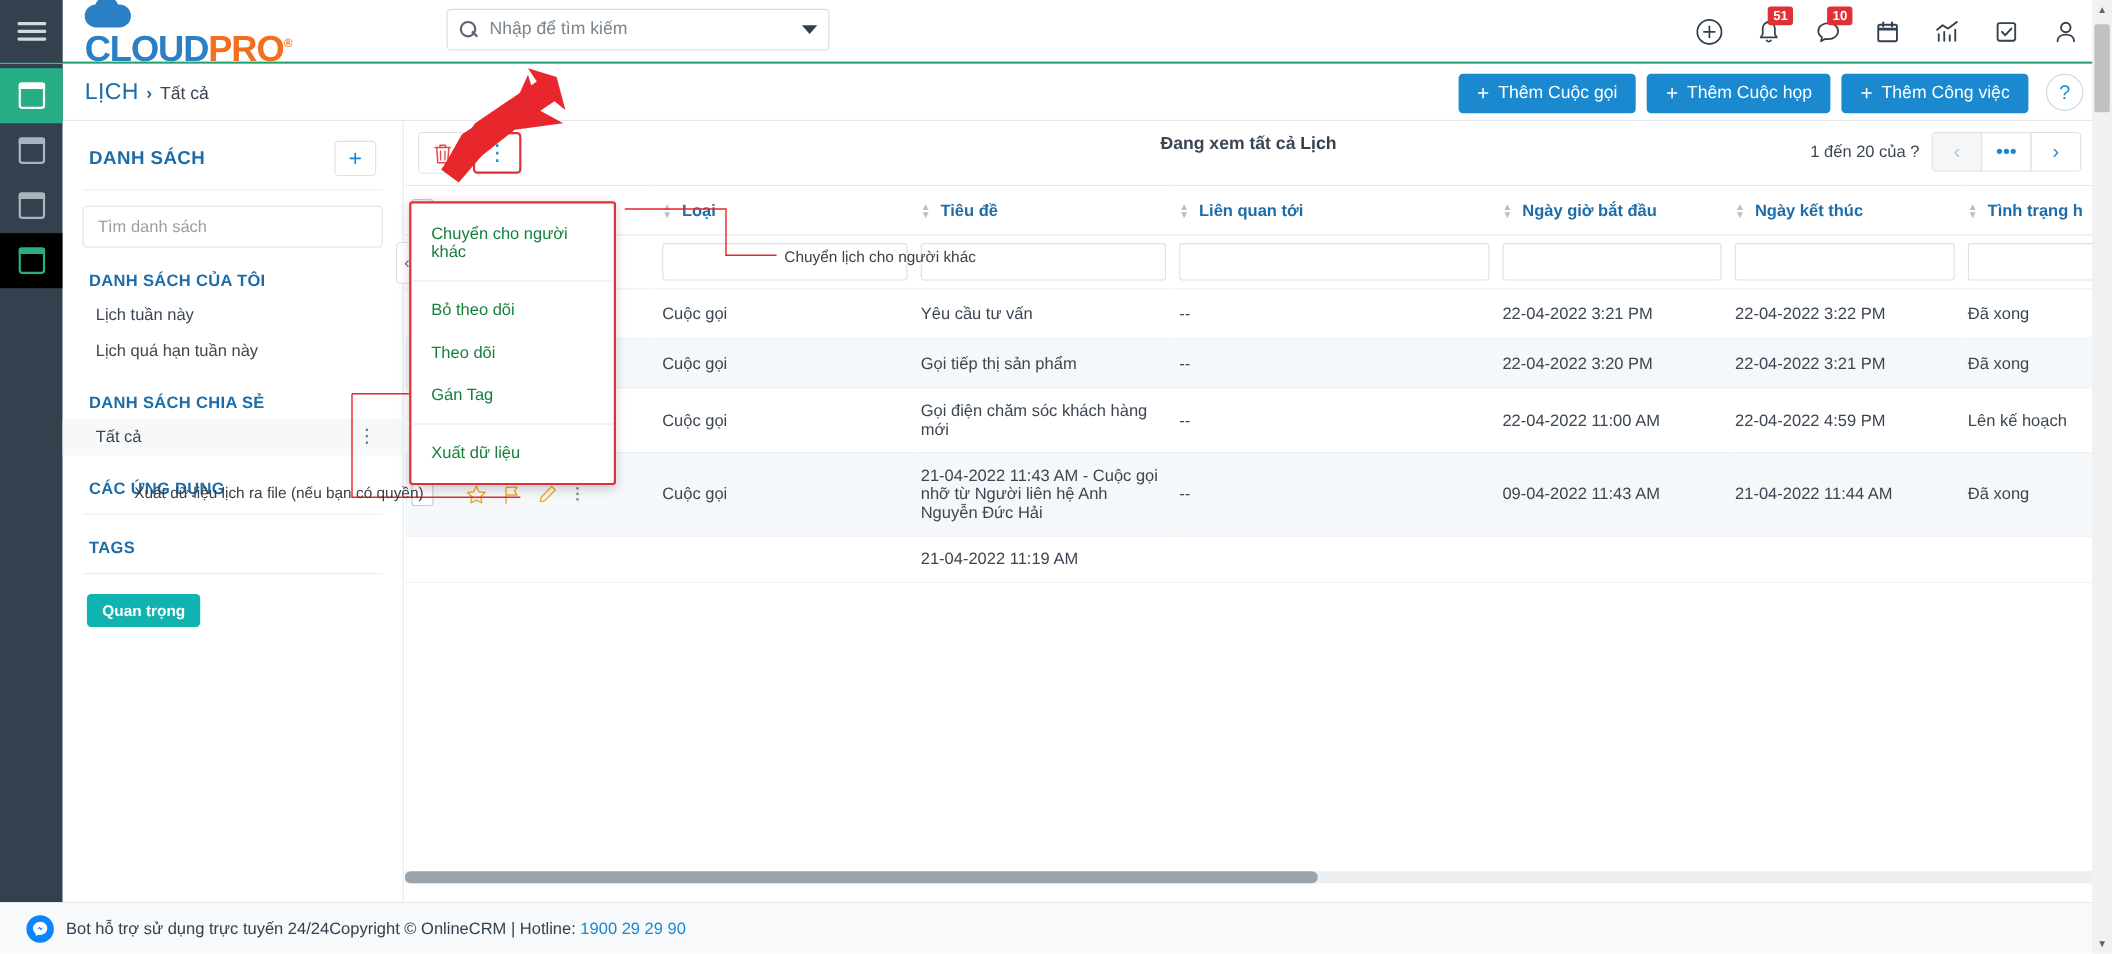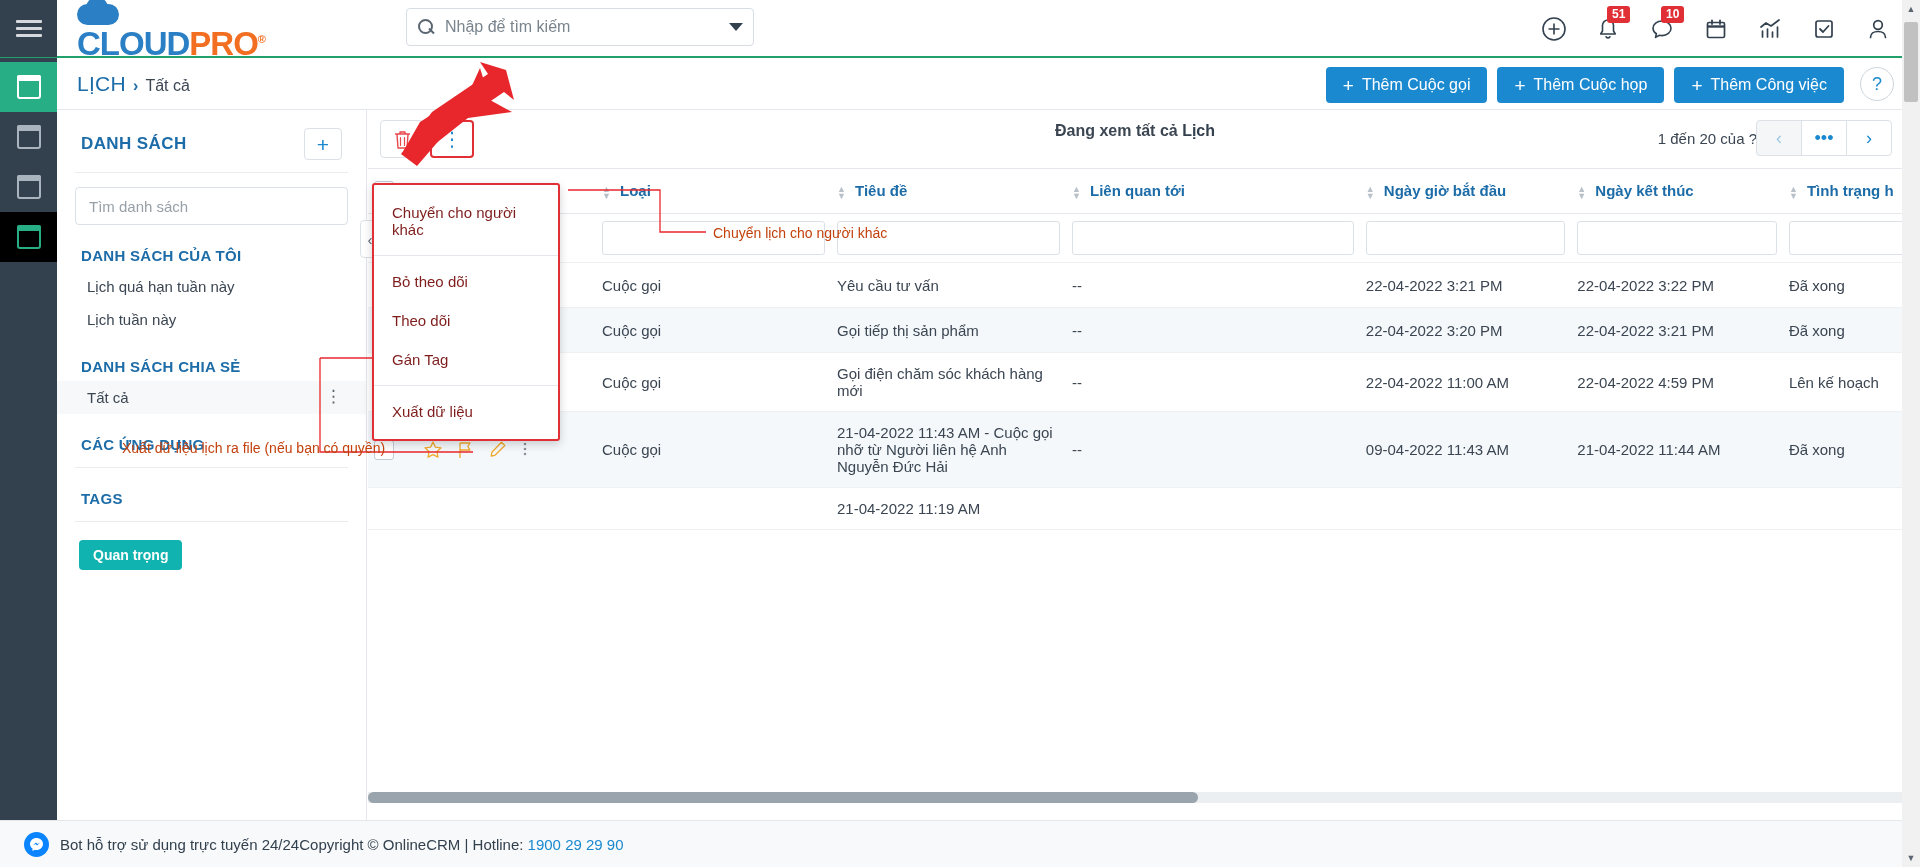--- a/index.html
+++ b/index.html
@@ -204,21 +204,21 @@
     position: absolute; left: 0; right: 0; top: 12px; text-align: center;
     font-size: 16px; color: #3b4652; font-weight: bold;
   }
   .view-title b { color: #33404e; }
   .view-sub {
     position: absolute; left: 0; right: 0; top: 36px; text-align: center;
     font-size: 15px; color: #1b89cf; cursor: pointer;
   }
 
   .pager {
-    position: absolute; right: 10px; top: 10px; display: flex; align-items: center; gap: 0;
+    position: absolute; right: 10px; top: 10px; display: flex; align-items: center; gap: 12px;
   }
   .pager-label { font-size: 15px; color: #3b4652; }
   .pager-btns { display: flex; }
   .pg {
     width: 46px; height: 36px; border: 1px solid #dbe1e6; background: #fff;
     display: flex; align-items: center; justify-content: center; cursor: pointer;
     color: #1b89cf; font-size: 18px; margin-left: -1px;
   }
   .pg.disabled { background: #f4f6f7; color: #9fc9e4; }
   .pg:first-child { border-radius: 4px 0 0 4px; }
@@ -274,25 +274,25 @@
     position: absolute; left: 0; top: 0; height: 11px; width: 830px;
     background: #9aa4ac; border-radius: 6px;
   }
 
   
   .menu {
     position: absolute; left: 372px; top: 183px; width: 188px;
     background: #fff; border: 2px solid #e02f35; border-radius: 3px;
     box-shadow: 0 3px 10px rgba(0,0,0,.18); z-index: 40; padding: 8px 0;
   }
-  .menu-item { font-size: 15px; color: #7f1d1d; padding: 11px 18px; cursor: pointer; }
+  .menu-item { font-size: 15px; color: #15803d; padding: 11px 18px; cursor: pointer; }
   .menu-sep { height: 1px; background: #e4e8ec; margin: 6px 0; }
 
   
-  .anno-text { position: absolute; color: #c2410c; font-size: 14px; z-index: 45; white-space: nowrap; }
+  .anno-text { position: absolute; color: #404040; font-size: 14px; z-index: 45; white-space: nowrap; }
   .anno-svg { position: absolute; left: 0; top: 0; width: 1920px; height: 867px; pointer-events: none; z-index: 44; }
 
   
   .footer {
     position: absolute; left: 0; bottom: 0; width: 1920px; height: 47px;
     background: #f7f9fa; border-top: 1px solid #e4e8ec;
     display: flex; align-items: center; justify-content: flex-start; padding: 0 24px;
   }
   .chat-left { display: flex; align-items: center; gap: 11px; }
   .chat-bubble-icon {
@@ -436,22 +436,22 @@
       <span class="sb-title">DANH SÁCH</span>
       <button class="sb-add">+</button>
     </div>
     <div class="sb-divider"></div>
 
     <div class="sb-search">
       <input placeholder="Tìm danh sách" style="">
     </div>
 
     <div class="sb-group">DANH SÁCH CỦA TÔI</div>
+    <div class="sb-item">Lịch tuần này</div>
     <div class="sb-item">Lịch quá hạn tuần này</div>
-    <div class="sb-item">Lịch tuần này</div>
 
     <div class="sb-group">DANH SÁCH CHIA SẺ</div>
     <div class="sb-item shared">
       <span>Tất cả</span>
       <span class="dots-v">⋮</span>
     </div>
 
     <div class="sb-group">CÁC ỨNG DỤNG</div>
     <div class="sb-rule"></div>
 

